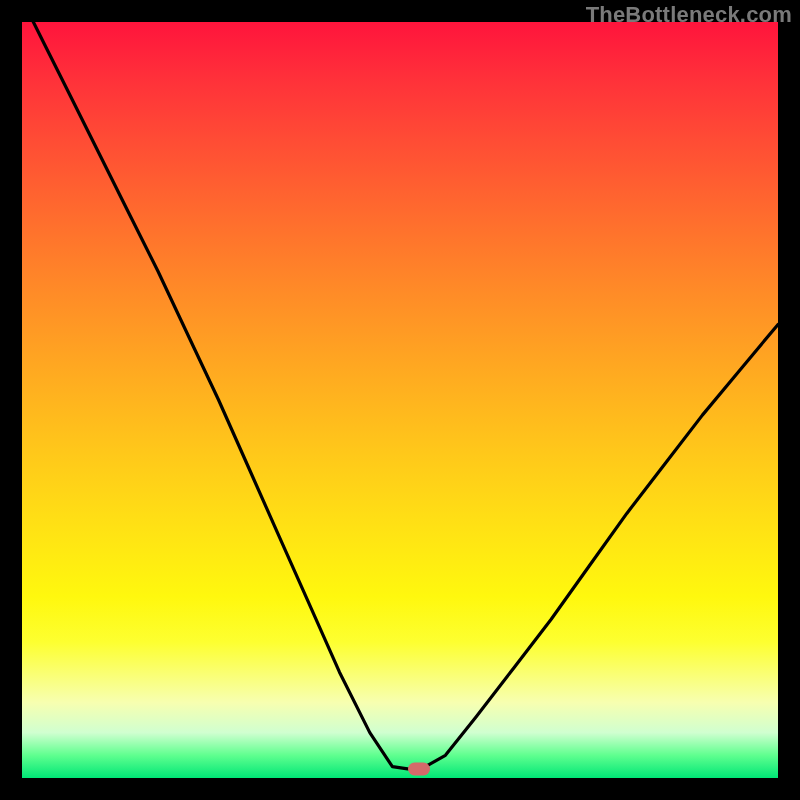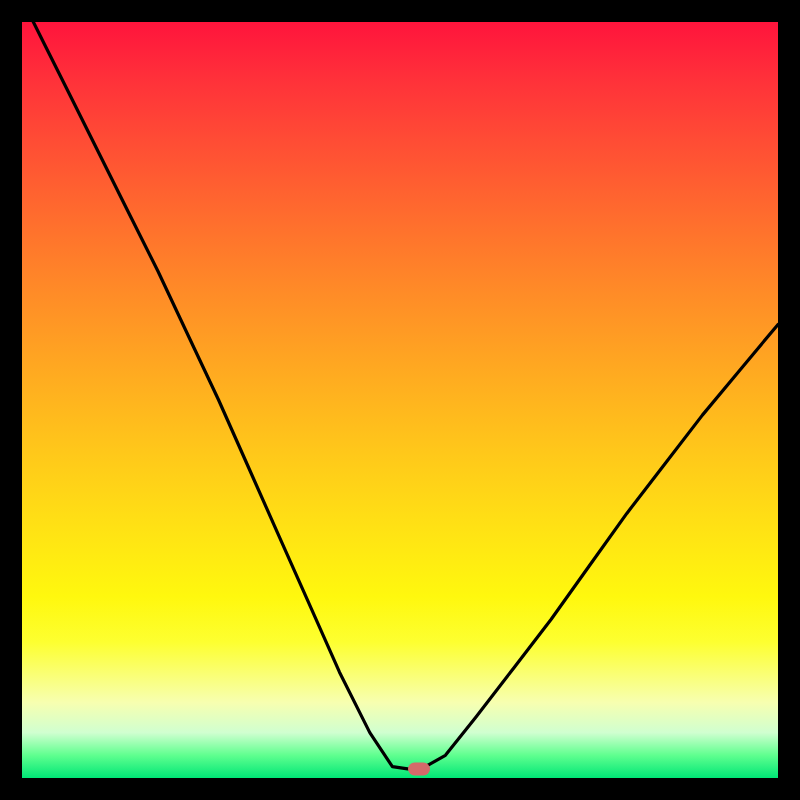--- a/index.html
+++ b/index.html
@@ -63,20 +63,21 @@
     border-radius: 7px;
     background: #d46a6a;
     transform: translate(-50%, -50%);
   }
 </style>
 </head>
 <body>
 
 <div class="outer">
 
+  <div class="watermark">TheBottleneck.com</div>
 
   <div class="plot">
 
     <svg class="curve" viewBox="0 0 756 756" preserveAspectRatio="none">
       <path id="curve-path" fill="none" stroke="#000" stroke-width="3.2" stroke-linecap="round" stroke-linejoin="round" d="M0.0 -22.7 L22.7 22.7 L45.4 68.0 L75.6 128.5 L105.8 189.0 L136.1 249.5 L166.3 313.7 L196.6 378.0 L226.8 446.0 L257.0 514.1 L287.3 582.1 L317.5 650.2 L347.8 710.6 L370.4 744.7 L385.6 746.9 L400.7 746.2 L423.4 733.3 L453.6 695.5 L491.4 646.4 L529.2 597.2 L567.0 544.3 L604.8 491.4 L642.6 442.3 L680.4 393.1 L718.2 347.8 L756.0 302.4"></path>
     </svg>
 
     <div class="marker" id="min-marker" style="left: 396.9px; top: 746.928px; background: rgb(212, 106, 106);"></div>
   </div>
 </div>

